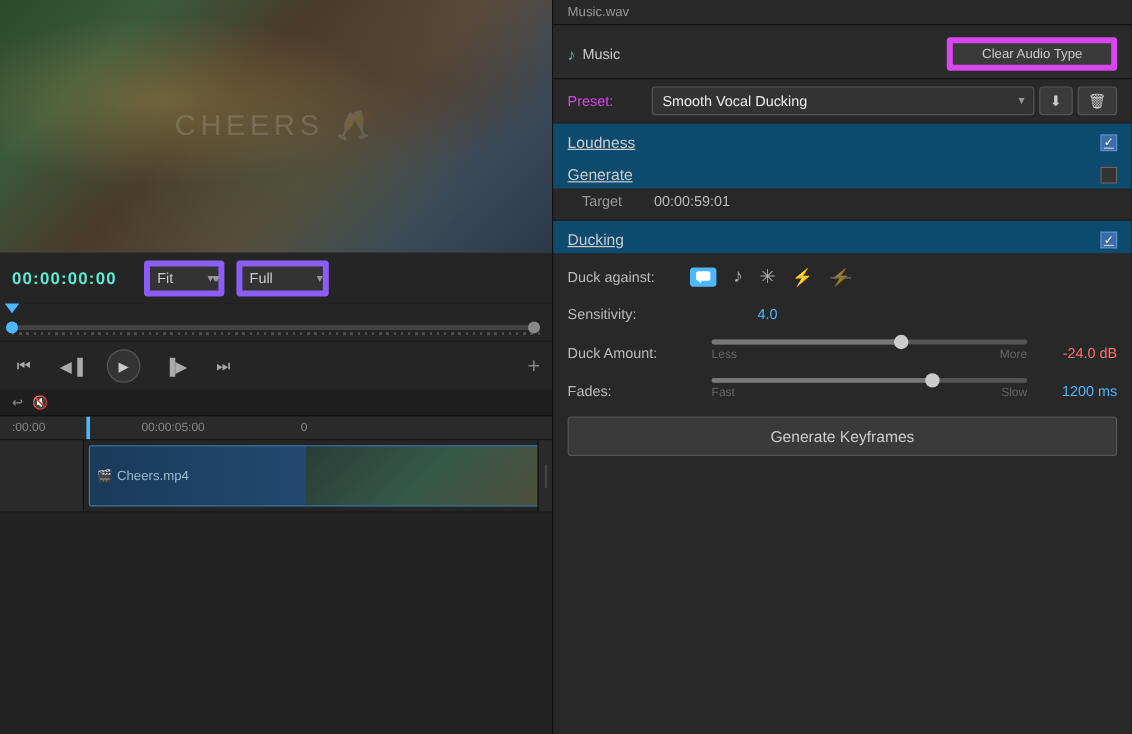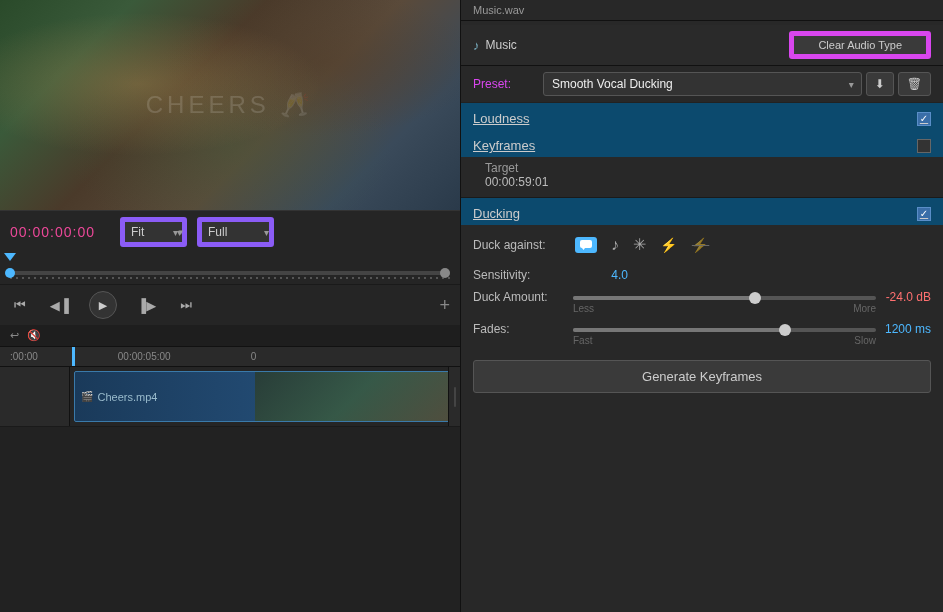--- a/index.html
+++ b/index.html
@@ -64,23 +64,23 @@
     .playback-controls {
       background: #252525;
       padding: 6px 10px;
       display: flex;
       align-items: center;
       gap: 10px;
       border-top: 1px solid #333;
     }
 
     .timecode {
-      color: #ec4899;
+      color: #5eead4;
       font-size: 14px;
-      font-weight: normal;
+      font-weight: bold;
       letter-spacing: 1px;
       min-width: 100px;
     }
 
     .dropdown-select {
       background: #333;
       color: #ccc;
       border: 5px solid #8b5cf6;
       border-radius: 3px;
       padding: 3px 20px 3px 6px;
@@ -435,23 +435,22 @@
     }
 
     .checkbox.checked::after {
       content: '✓';
       color: #fff;
       font-size: 10px;
     }
 
     .target-row {
       display: flex;
-      align-items: flex-start;
+      align-items: center;
       padding: 4px 12px 8px 24px;
-      flex-direction: column;
     }
 
     .target-label {
       color: #999;
       font-size: 12px;
       min-width: 60px;
     }
 
     .target-value {
       color: #bbb;
@@ -502,23 +501,23 @@
       border-radius: 3px;
       display: flex;
       align-items: center;
       justify-content: center;
       color: white;
       font-size: 10px;
     }
 
     .slider-row {
       display: flex;
-      align-items: flex-start;
+      align-items: flex-end;
       padding: 4px 12px;
-      gap: 0;
+      gap: 20px;
     }
 
     .slider-label {
       color: #bbb;
       font-size: 12px;
       min-width: 100px;
     }
 
     .slider-container {
       flex: 1;
@@ -692,21 +691,21 @@
     <button class="preset-action-btn" title="Download">⬇</button>
     <button class="preset-action-btn" title="Delete">🗑</button>
   </div>
 
   <div class="section-row">
     <span class="section-label">Loudness</span>
     <div class="checkbox checked"></div>
   </div>
 
   <div class="section-row">
-    <span class="section-label">Keyframes</span>
+    <span class="section-label">Generate</span>
     <div class="checkbox"></div>
   </div>
 
   <div class="target-row">
     <span class="target-label">Target</span>
     <span class="target-value">00:00:59:01</span>
   </div>
 
   <div class="divider"></div>
 

